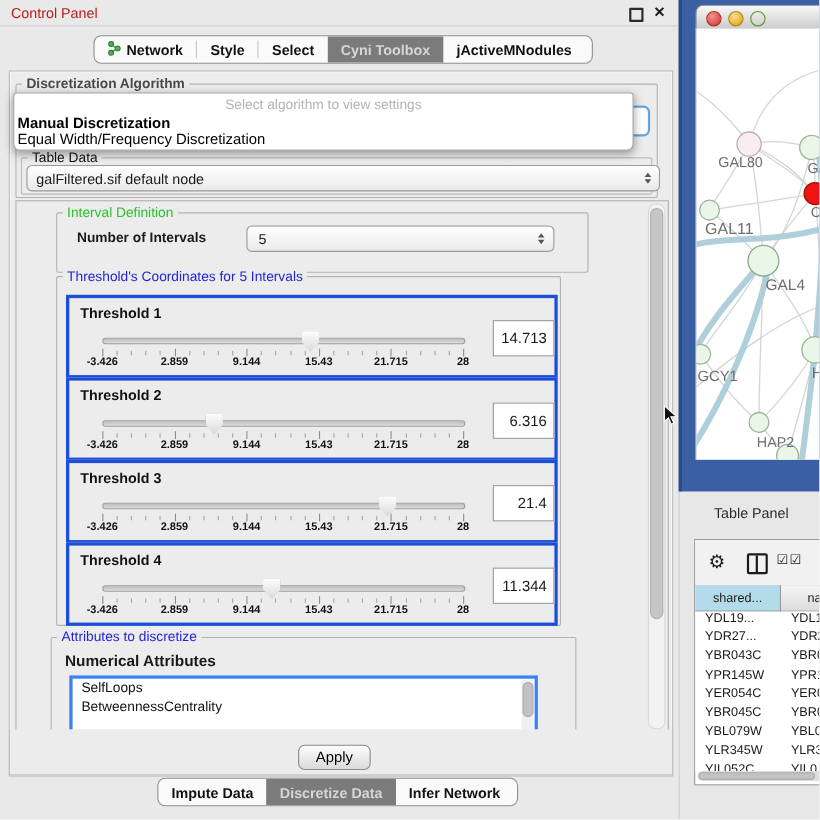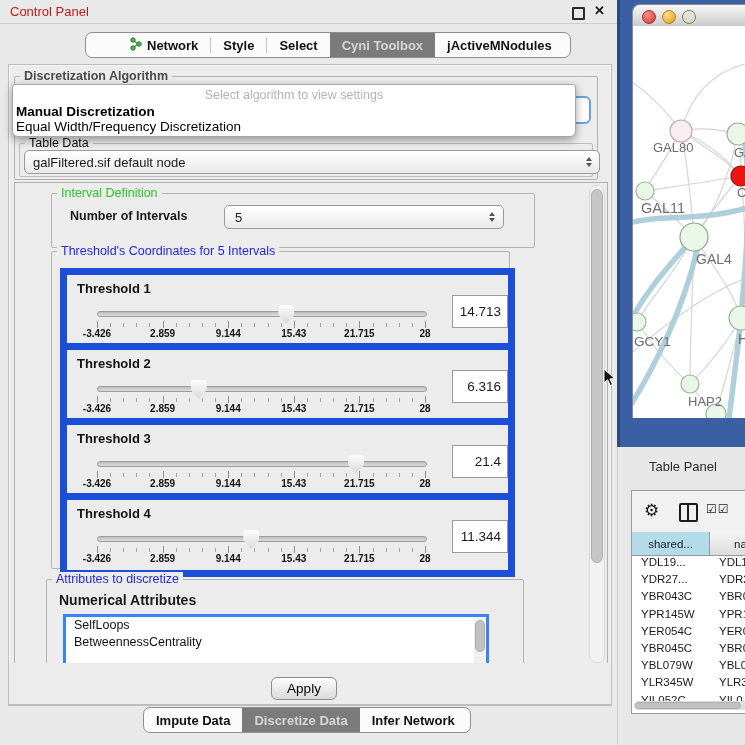--- a/index.html
+++ b/index.html
@@ -10,21 +10,21 @@
   
   .titlebar{left:0;top:0;width:617px;height:23px;background:#e9e9e9;border-bottom:1px solid #cdcdcd;}
   .titlebar .t{position:absolute;left:10px;top:4px;font-size:13px;color:#b91c1c;}
   .float-ic{position:absolute;right:32px;top:7px;width:9px;height:9px;border:2px solid #2b2b2b;border-radius:1px;}
   .close-ic{position:absolute;right:12px;top:3px;font-size:13px;font-weight:bold;color:#1a1a1a;}
 
   .tabbar{display:flex;align-items:stretch;background:#fafafa;border:1px solid #8f8f8f;border-radius:7px;overflow:hidden;height:24px;}
   .tabbar .tab{display:flex;align-items:center;gap:5px;padding:0 12px;font-size:13px;font-weight:600;color:#111;white-space:nowrap;}
   .tabbar .tab.sel{background:#7b7b7b;color:#d6d6d6;}
   .tabbar .sep{width:1px;background:#c4c4c4;margin:4px 0;}
-  .toptabs{left:85px;top:32px;width:452px;padding-left:32px;}
+  .toptabs{left:85px;top:32px;width:452px;}
   .bottabs{left:143px;top:707px;width:326px;}
 
   .outerpanel{left:8px;top:64px;width:602px;height:640px;background:#ececec;border:1px solid #bdbdbd;box-shadow:inset 0 0 0 1px #f6f6f6;}
 
   .group{position:absolute;border:1px solid #b3b3b3;border-radius:2px;}
   .group>.gtitle{position:absolute;top:-8px;left:5px;background:#ececec;padding:0 4px;font-size:12.5px;}
   .gt-green{color:#2bc42b;}
   .gt-blue{color:#2525d8;}
   .gt-gray{color:#4a4a4a;font-weight:bold;}
 
@@ -42,21 +42,21 @@
   .hidden-combo{left:557px;top:96px;width:30px;height:24px;background:#fff;border:2px solid #68a3dd;border-radius:6px;z-index:30;}
 
   .scrollpanel{left:14px;top:182px;width:592px;height:481px;background:#ececec;border:1px solid #b0b0b0;overflow:hidden;}
   .vscroll{position:absolute;left:574px;top:2px;width:14px;height:476px;background:#f2f2f2;border:1px solid #d8d8d8;border-radius:7px;}
   .vscroll .vthumb{position:absolute;left:1px;top:3px;width:10px;height:372px;background:#c6c6c6;border:1px solid #aeaeae;border-radius:6px;}
 
   .spinner{position:absolute;background:linear-gradient(#ffffff,#eaeaea);border:1px solid #9a9a9a;border-radius:5px;
            font-size:13px;display:flex;align-items:center;padding:0 10px;}
   .spinner .arrows{position:absolute;right:8px;top:50%;transform:translateY(-50%);display:flex;flex-direction:column;gap:2px;}
 
-  .th-panel{position:absolute;left:8px;width:441px;height:70px;background:#ececec;border:7px solid #1d4ed8;}
+  .th-panel{position:absolute;left:8px;width:441px;height:70px;background:#ececec;border:3px solid #1d4ed8;}
   .th-label{position:absolute;left:10px;top:6px;font-size:13px;font-weight:bold;color:#111;}
   .slider{position:absolute;left:30px;top:30px;width:328px;height:36px;}
   .track{position:absolute;left:0;top:6px;width:328px;height:4px;background:linear-gradient(#bdbdbd,#dcdcdc);
          border:1px solid #9d9d9d;border-radius:3px;}
   .thumb{position:absolute;top:0;width:16px;height:19px;background:linear-gradient(#fdfdfd,#d9d9d9);
          clip-path:polygon(12% 0,88% 0,100% 10%,100% 52%,50% 100%,0 52%,0 10%);
          filter:drop-shadow(0 0 0.7px #777);}
   .ticks{position:absolute;left:0;top:16px;width:329px;height:8px;}
   .tick{position:absolute;width:1px;background:#8d8d8d;}
   .tick.major{height:7px;top:0;}

